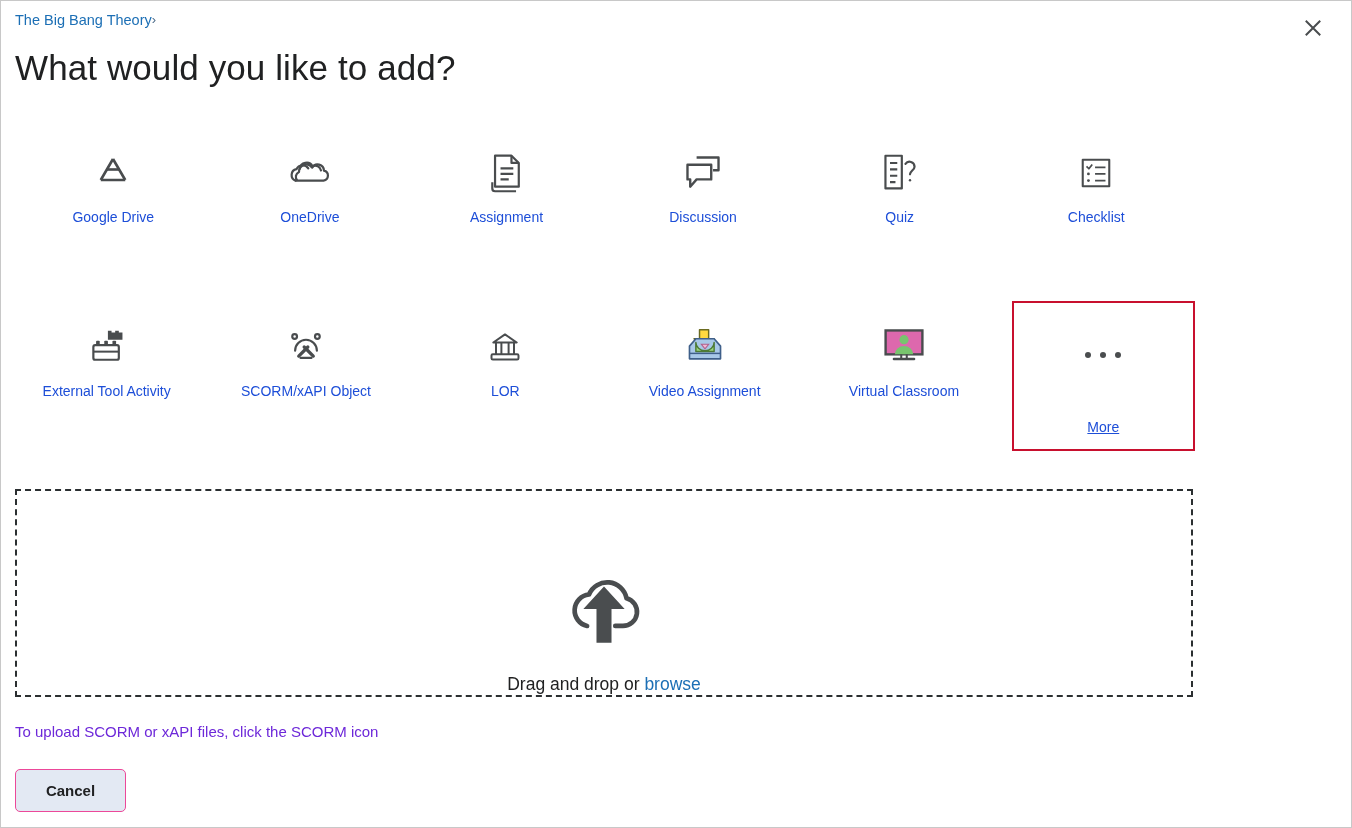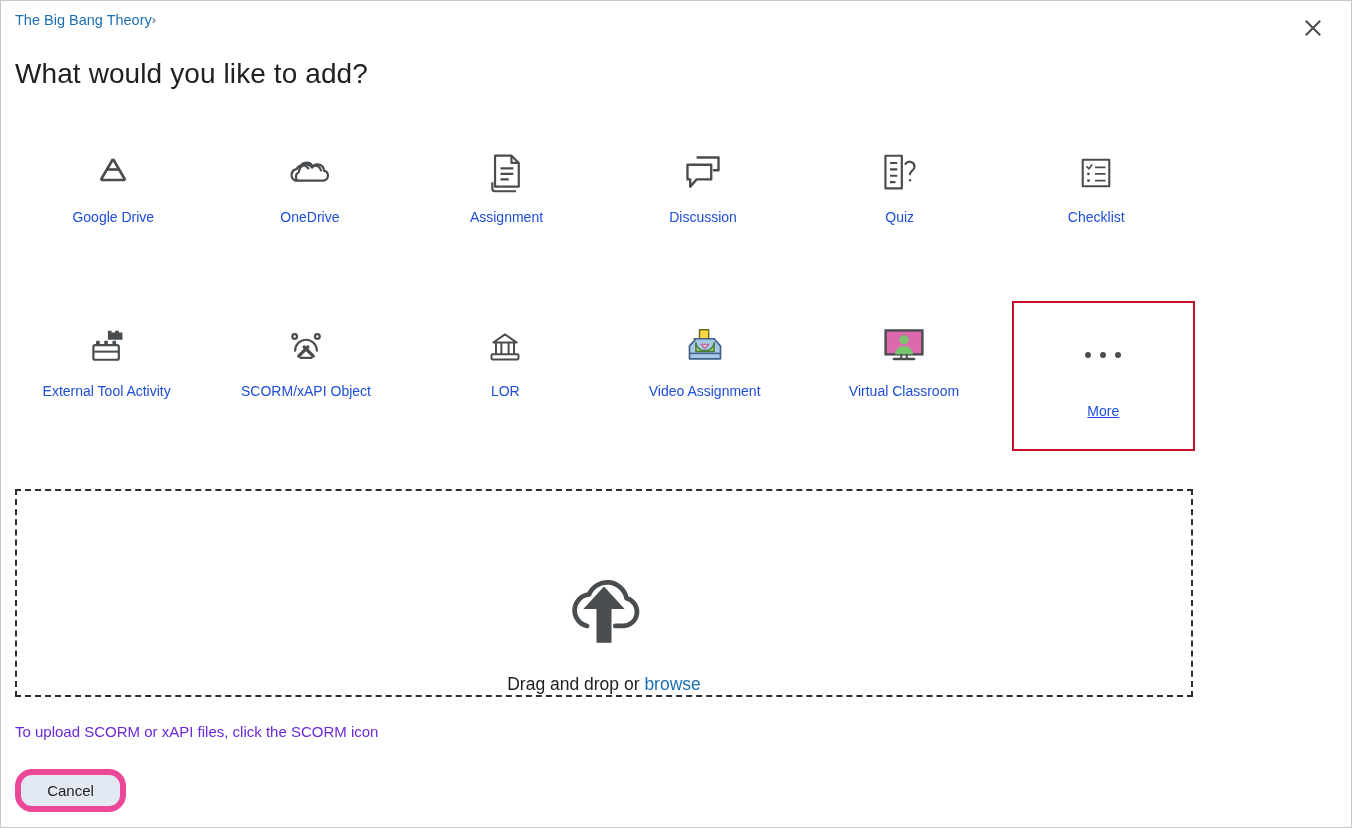--- a/index.html
+++ b/index.html
@@ -43,22 +43,22 @@
     width: 26px;
     height: 26px;
     display: flex;
     align-items: center;
     justify-content: center;
     color: #494c4e;
   }
   .page-title {
     position: absolute;
     left: 14px;
-    top: 57px;
-    font-size: 28px;
+    top: 47px;
+    font-size: 35px;
     font-weight: 400;
     color: #202122;
     letter-spacing: 0.1px;
   }
 
   
   .grid {
     position: absolute;
     left: 14px;
     top: 126px;
@@ -129,25 +129,25 @@
     font-size: 15px;
     color: #6d28d9;
   }
   .cancel-btn {
     position: absolute;
     left: 14px;
     top: 768px;
     width: 111px;
     height: 43px;
     background: #e3e9f3;
-    border: 6px solid #ec4899;
-    border-radius: 17px;
+    border: 1px solid #ec4899;
+    border-radius: 5px;
     font-family: "Liberation Sans", sans-serif;
     font-size: 15px;
-    font-weight: normal;
+    font-weight: bold;
     color: #202122;
     cursor: pointer;
   }
 </style>
 </head>
 <body>
 
 <div class="dialog">
 
   <div class="breadcrumb">
@@ -322,21 +322,21 @@
       </div>
 
       <div class="tile row2 focused">
         <div class="tile-icon" style="margin-top:8px;">
           <div class="dots">
             <span></span>
               <span></span>
               <span></span>
           </div>
         </div>
-        <div class="tile-label" style="margin-top:12px;text-decoration:underline;">More</div>
+        <div class="tile-label" style="margin-top:28px;text-decoration:underline;">More</div>
       </div>
 
     </div>
   </div>
 
   <div class="dropzone">
     <div class="dropzone-icon">
       <svg width="94" height="92" viewBox="0 0 100 98">
         <g fill="none" stroke="#4a4d4f" stroke-width="5" stroke-linejoin="round" stroke-linecap="round">
           <path d="M32 66 a17 17 0 0 1 2 -33.5 a21 21 0 0 1 40 4 a15 15 0 0 1 -4 29.5 L62 66"></path>

